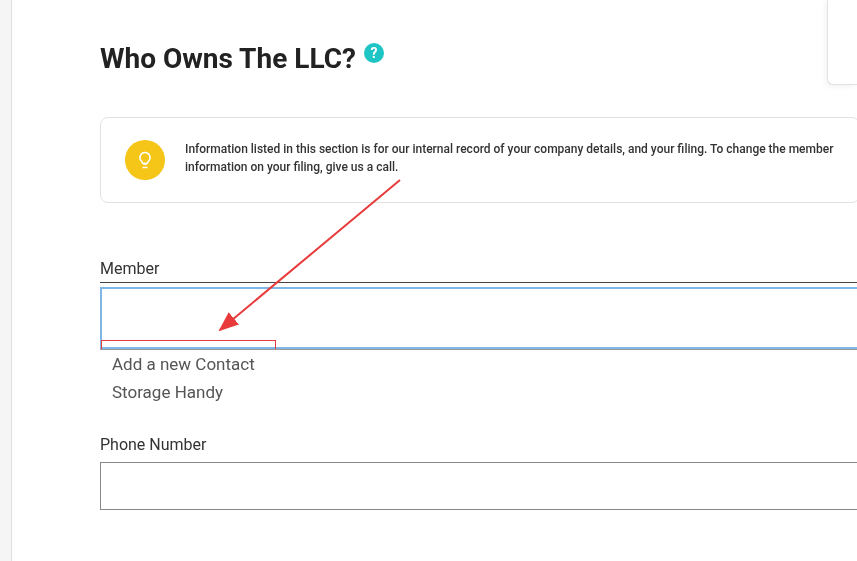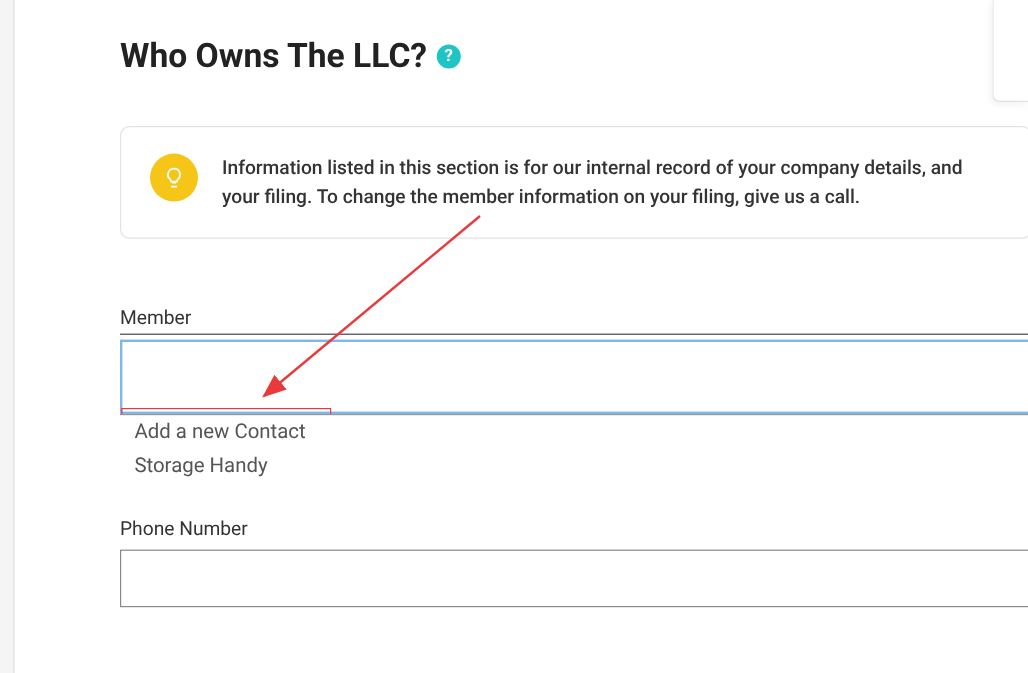--- a/index.html
+++ b/index.html
@@ -30,20 +30,21 @@
     .title-row {
       display: flex;
       align-items: center;
       gap: 8px;
       margin-bottom: 42px;
     }
     .page-title {
       font-size: 28px;
       font-weight: 700;
       color: #222;
+      margin-top: 12px;
     }
     .help-icon {
       width: 20px;
       height: 20px;
       border-radius: 50%;
       background: #1fc4c4;
       color: #fff;
       font-size: 14px;
       font-weight: 700;
       display: inline-flex;
@@ -72,21 +73,21 @@
       justify-content: center;
     }
     .bulb-icon svg {
       width: 20px;
       height: 20px;
       stroke: #fff;
       fill: none;
       stroke-width: 1.8;
     }
     .info-text {
-      font-size: 16px;
+      font-size: 12px;
       color: #333;
       line-height: 1.5;
       font-weight: 500;
     }
     .field-label {
       font-size: 16px;
       color: #333;
       margin-bottom: 4px;
       padding-bottom: 4px;
       border-bottom: 1px solid #444;

